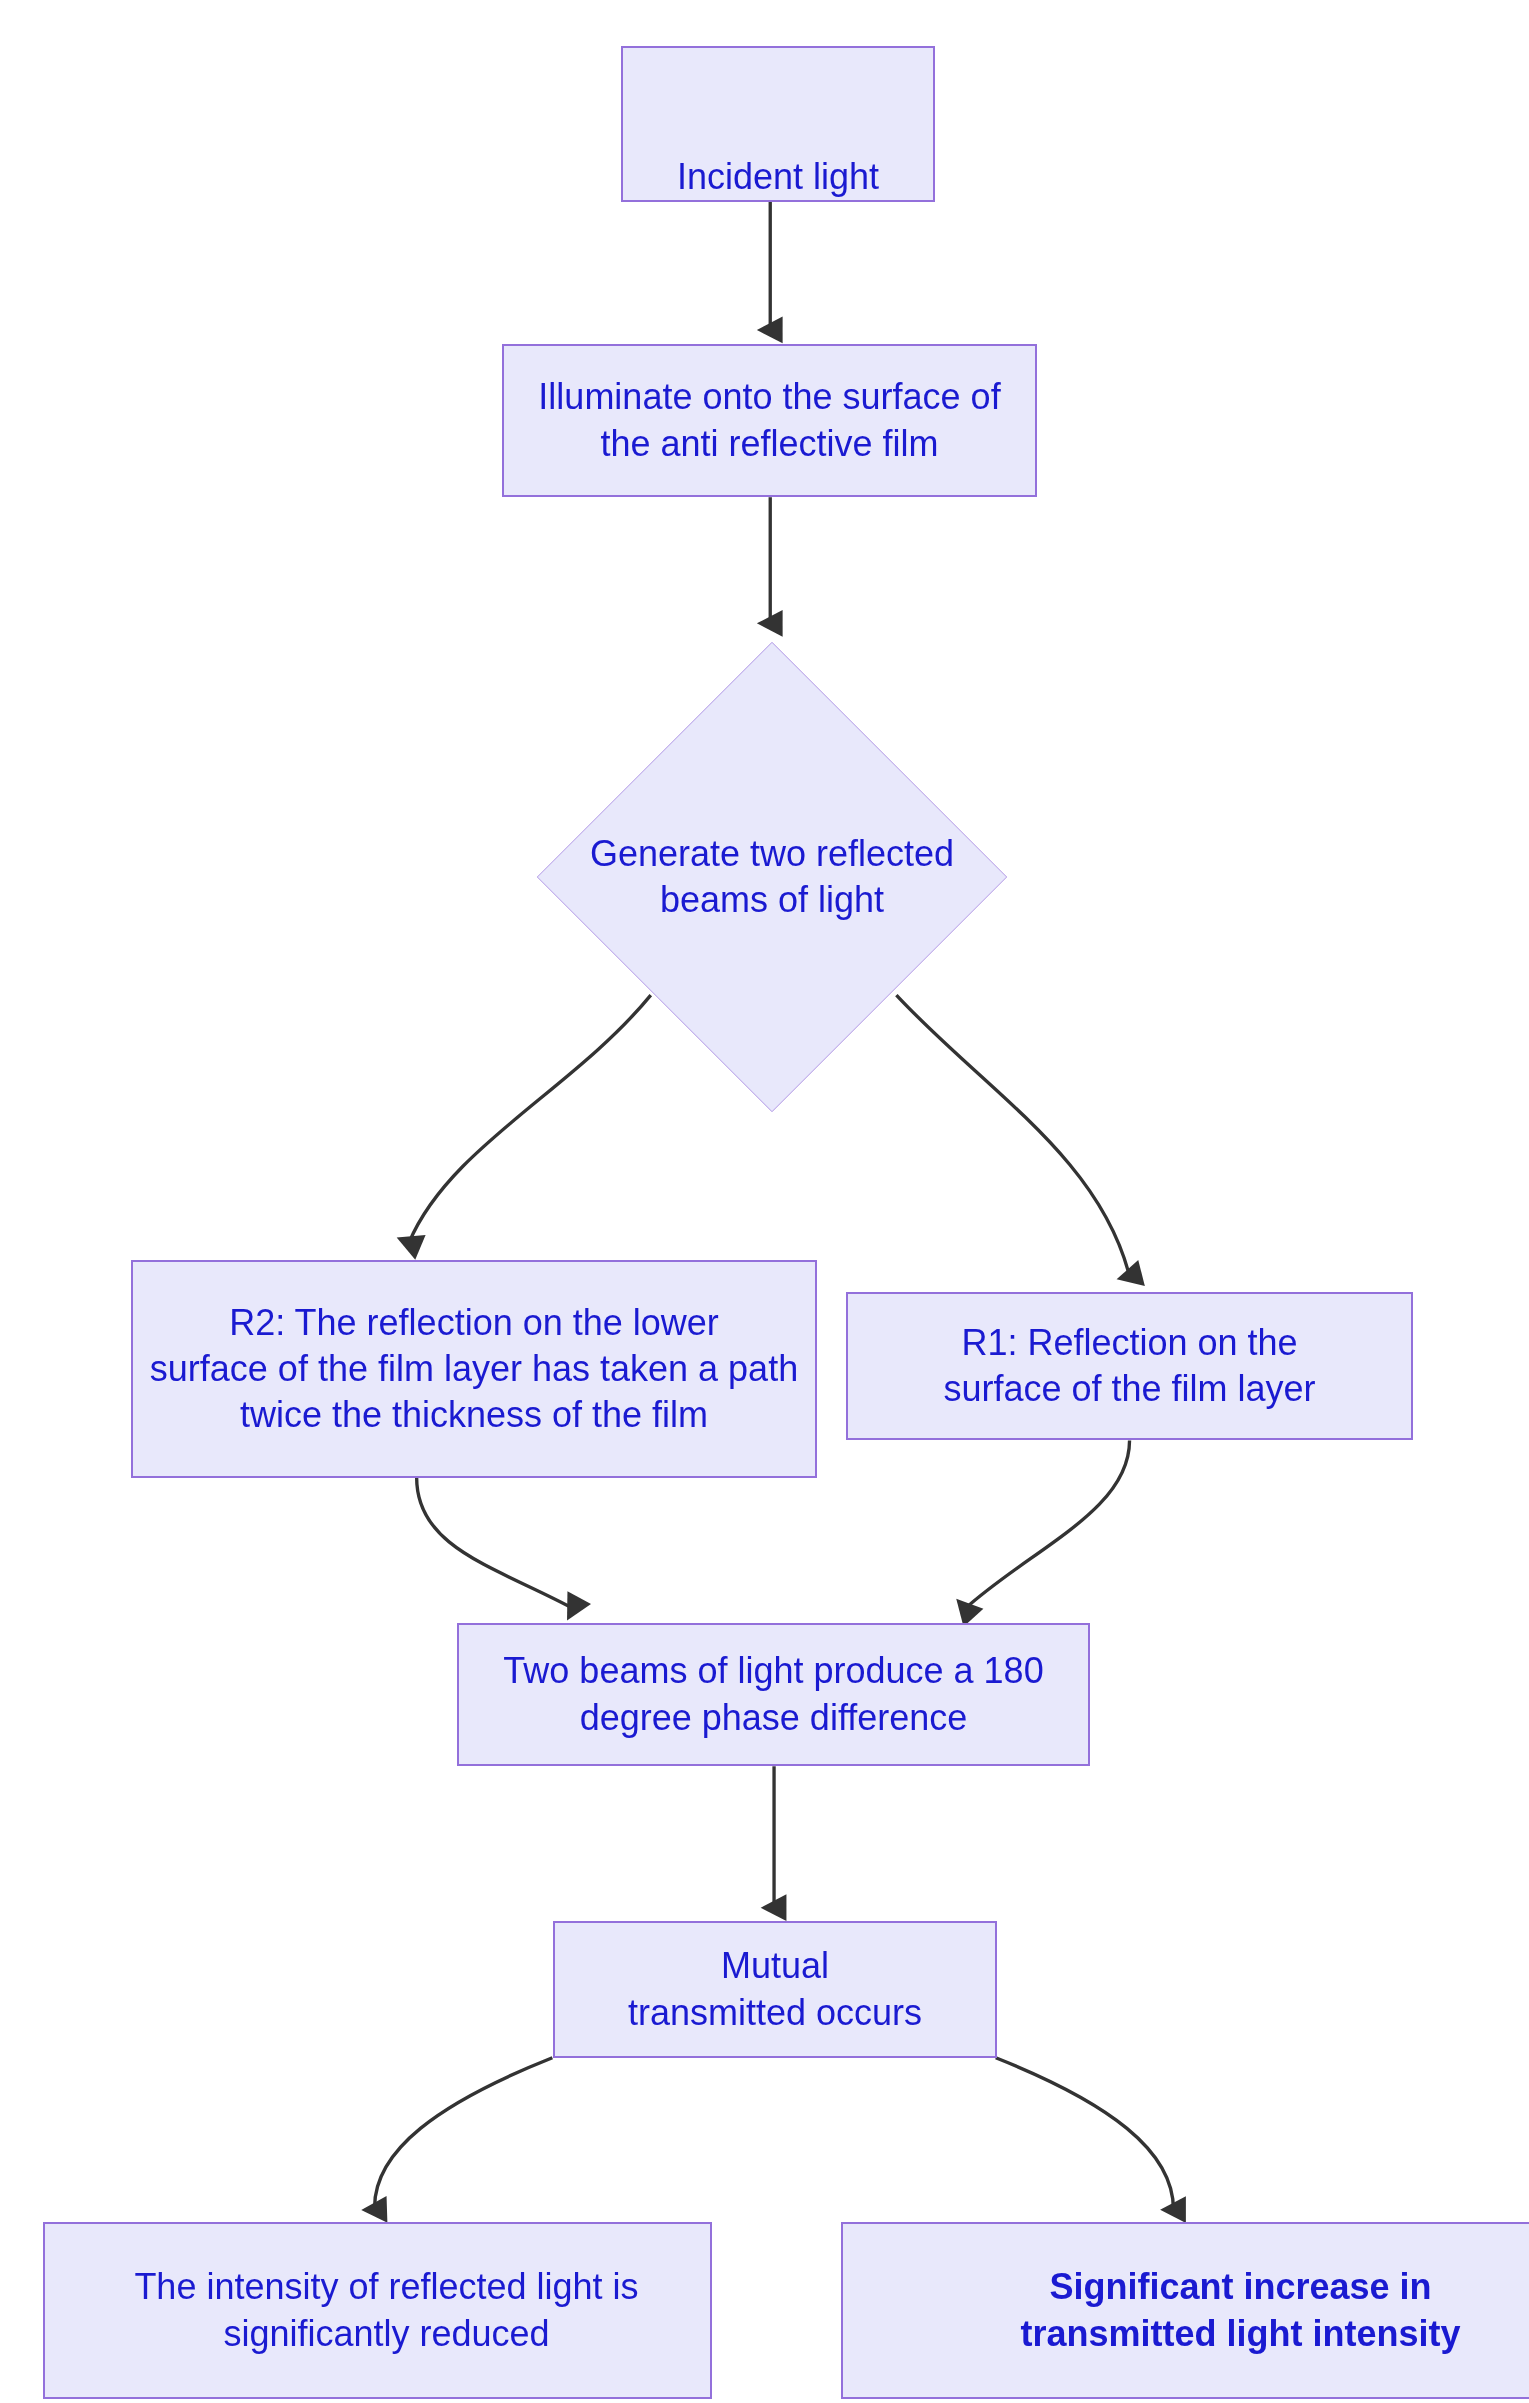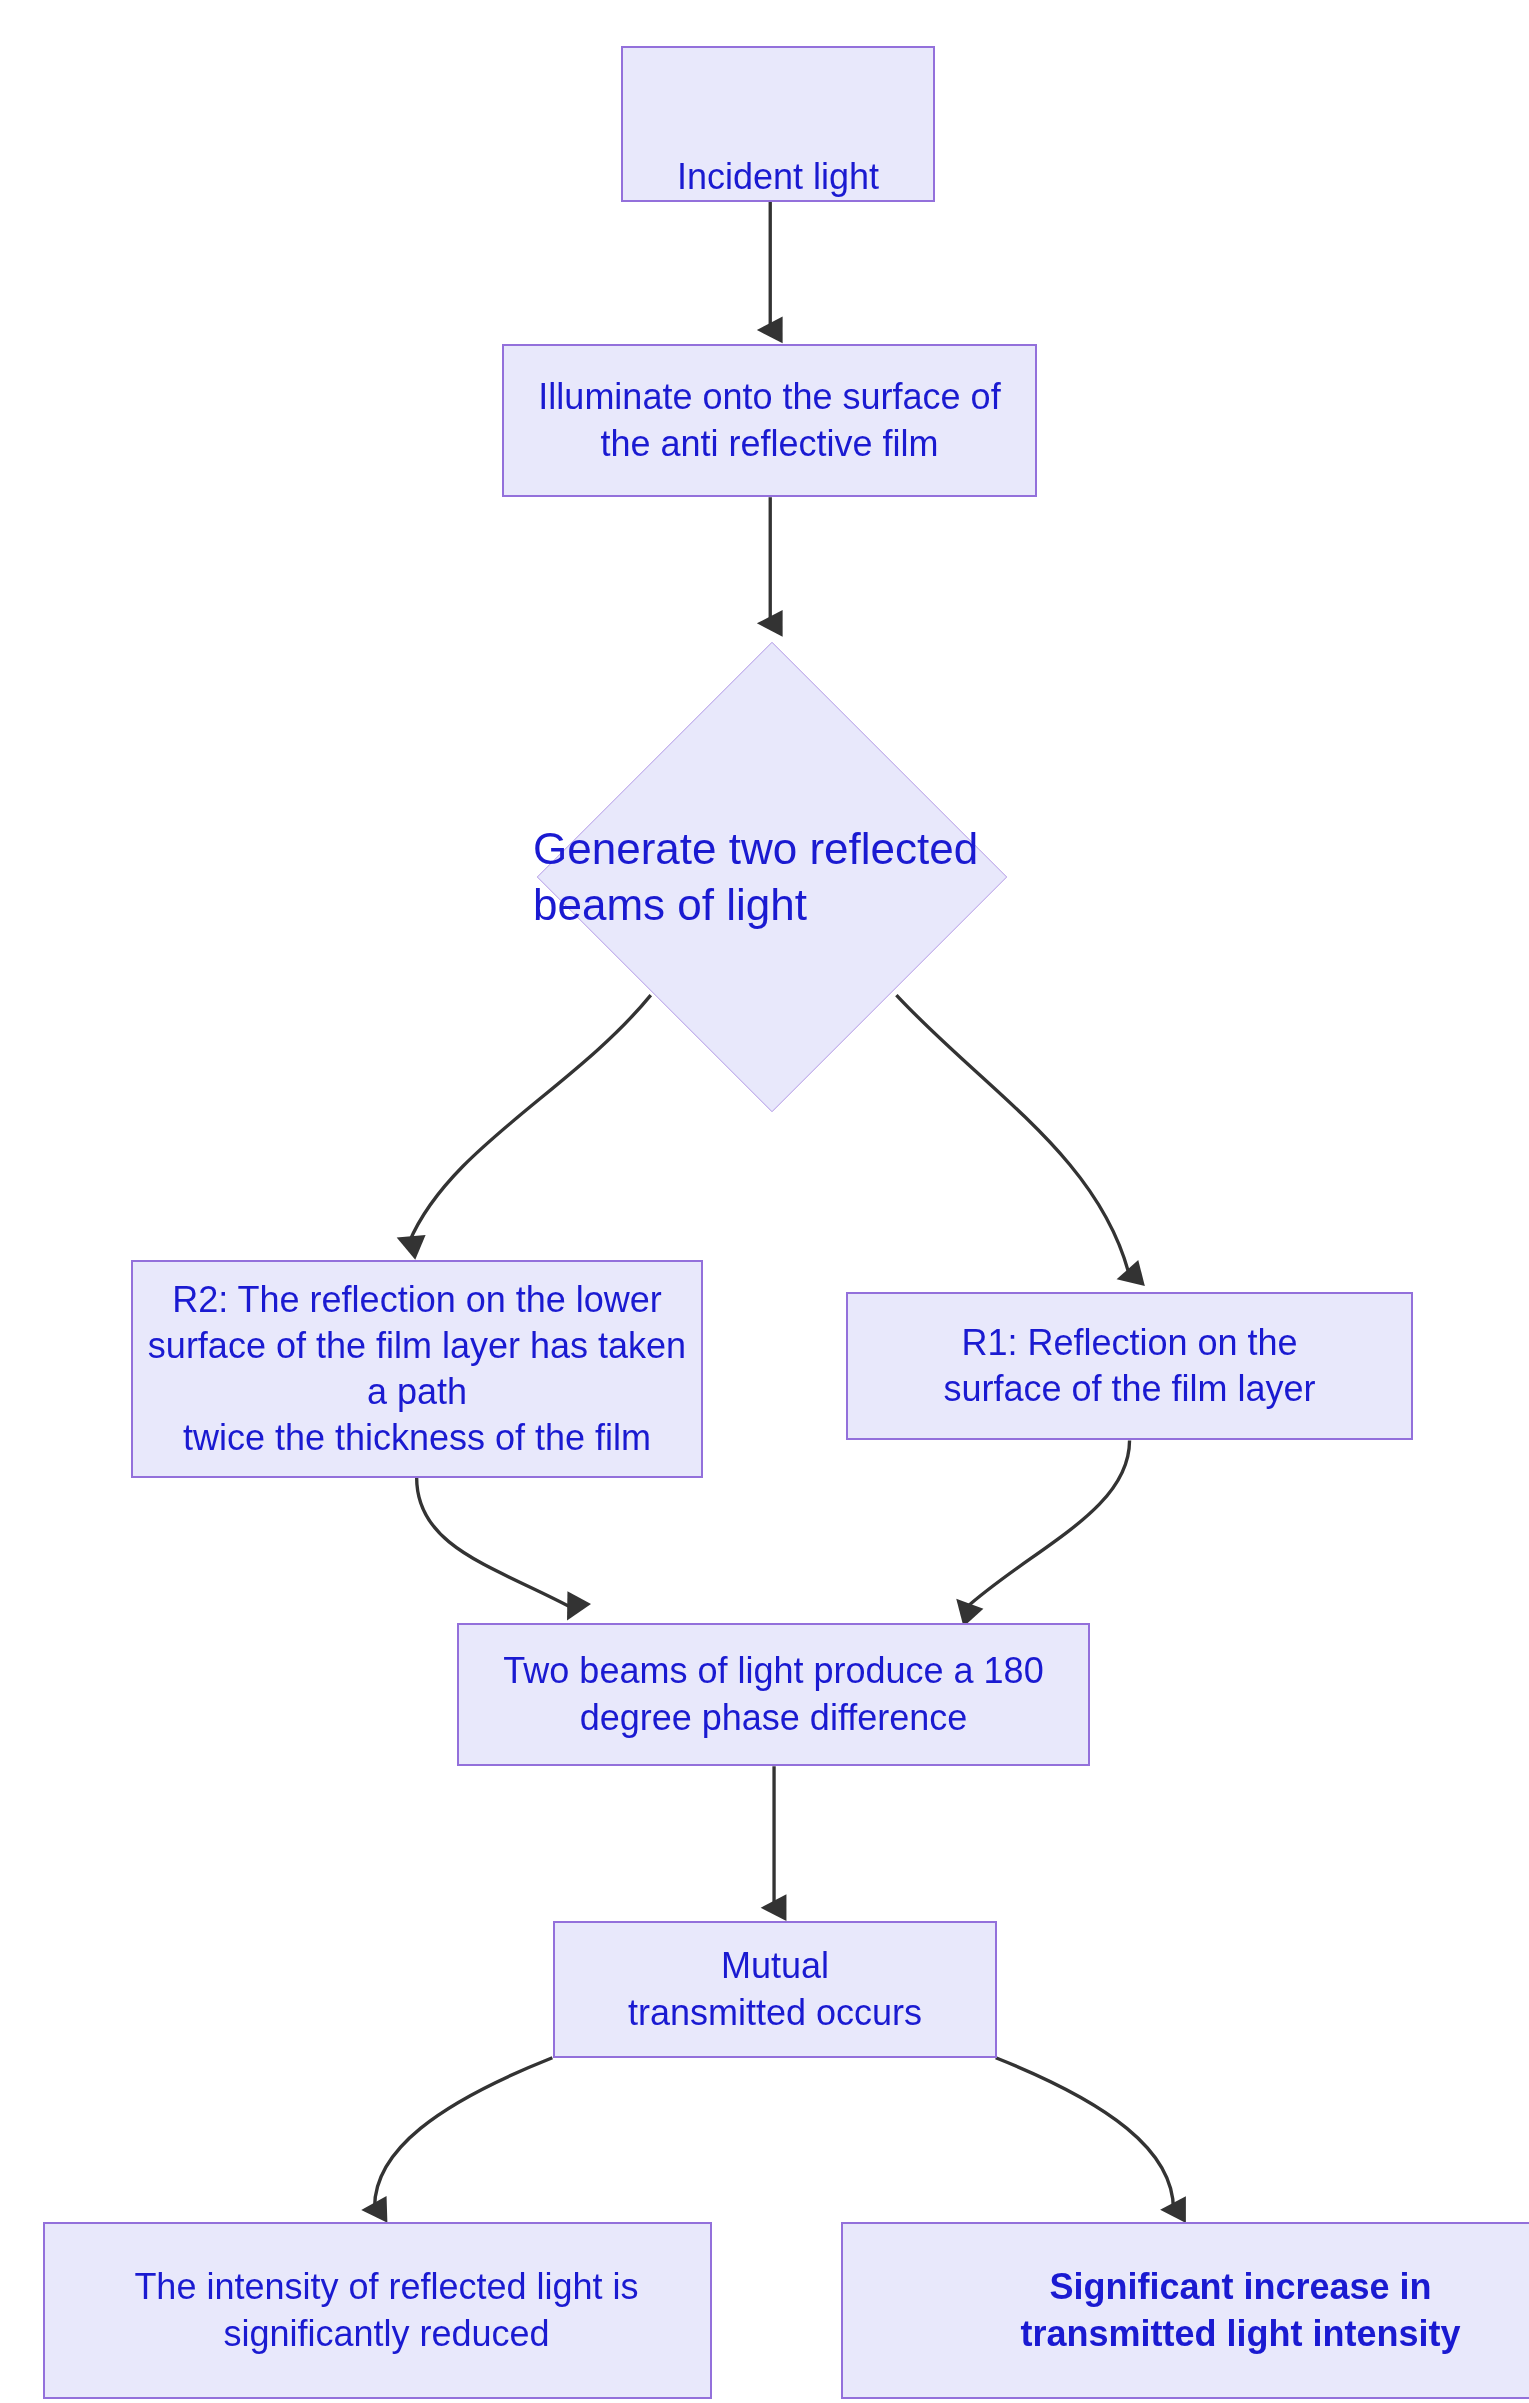--- a/index.html
+++ b/index.html
@@ -49,24 +49,24 @@
   .diamond-shape {
     position: absolute;
     left: 0; top: 0;
     width: 100%;
     height: 100%;
   }
   .diamond-text {
     position: relative;
     z-index: 2;
     width: 190%;
-    text-align: left;
+    text-align: center;
     white-space: pre-line;
     color: #1a1ad1;
-    font-size: 44px;
+    font-size: 36px;
     line-height: 1.28;
   }
 </style>
 </head>
 <body>
 
 <div id="canvas">
 
   <svg id="edge-layer" viewBox="0 0 1600 2514" xmlns="http://www.w3.org/2000/svg">
     <defs>
@@ -97,21 +97,21 @@
   </div>
 
   <div class="node diamond" style="left: 533px; top: 638px; width: 478px; height: 478px;">
     <svg class="diamond-shape" viewBox="0 0 100 100" preserveAspectRatio="none">
       <polygon points="50,0.9 99.1,50 50,99.1 0.9,50" fill="#e8e8fb" stroke="#9370db" stroke-width="0.7" vector-effect="non-scaling-stroke"></polygon>
     </svg>
     <span class="diamond-text">Generate two reflected
 beams of light</span>
   </div>
 
-  <div class="node" style="left: 131px; top: 1260px; width: 572px; height: 218px;">
+  <div class="node" style="left: 131px; top: 1260px; width: 686px; height: 218px;">
     <span class="node-label">R2: The reflection on the lower
 surface of the film layer has taken a path
 twice the thickness of the film</span>
   </div>
 
   <div class="node" style="left: 846px; top: 1292px; width: 567px; height: 148px;">
     <span class="node-label">R1: Reflection on the
 surface of the film layer</span>
   </div>
 

